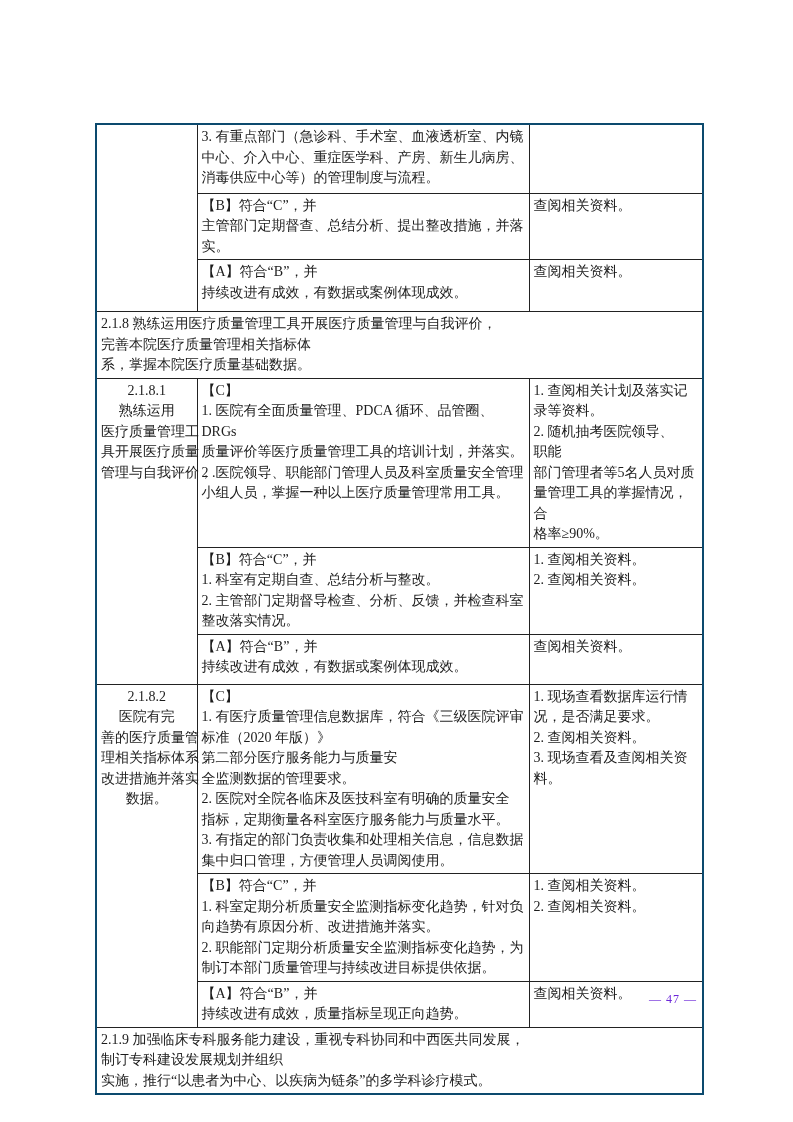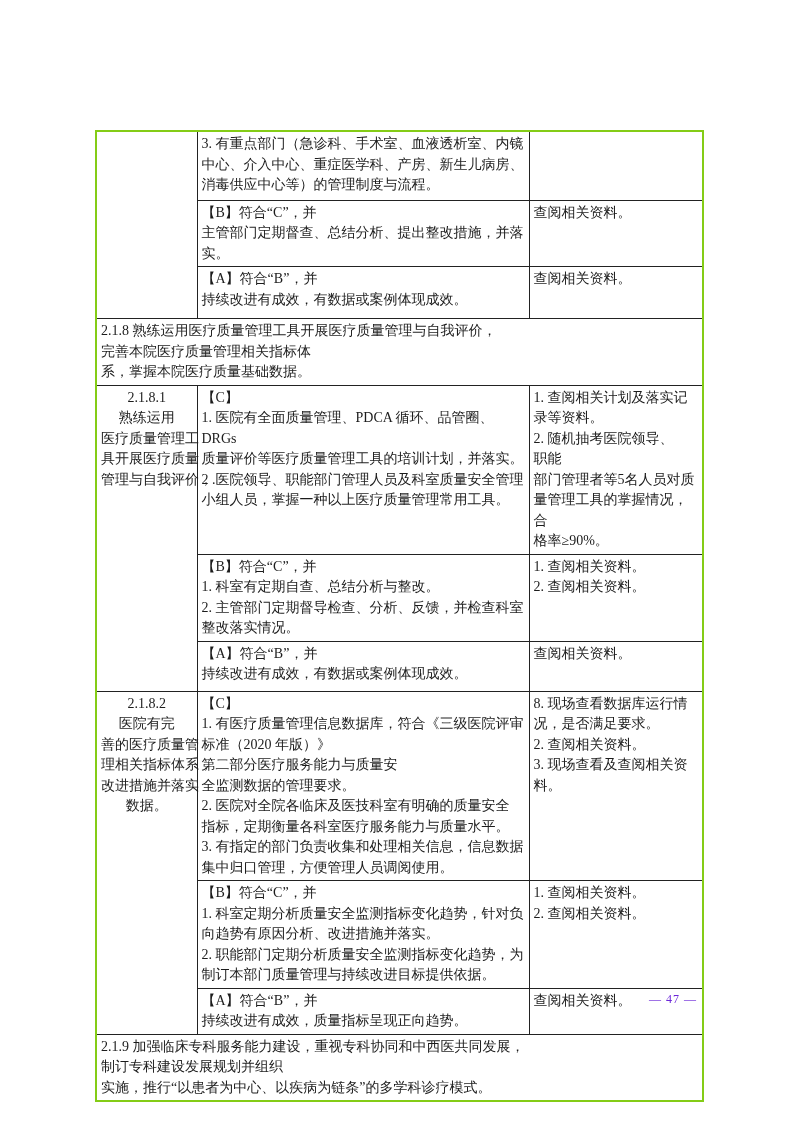--- a/index.html
+++ b/index.html
@@ -13,25 +13,25 @@
     width: 793px;
     height: 1122px;
     margin: 0 auto;
     background: #ffffff;
     color: #1c1c1c;
     overflow: hidden;
   }
   table.std {
     position: absolute;
     left: 95px;
-    top: 130px;
+    top: 123px;
     width: 607px;
     border-collapse: collapse;
     table-layout: fixed;
-    border: 2px solid #84cc16;
+    border: 2px solid #0c4a6e;
   }
   table.std td {
     border: 1px solid #222;
     vertical-align: top;
     font-size: 14px;
     line-height: 20.5px;
     padding: 2px 4px;
     white-space: pre-line;
     word-break: keep-all;
   }
@@ -135,21 +135,21 @@
 改进措施并落实
 数据。</td>
       <td>【C】
 1. 有医疗质量管理信息数据库，符合《三级医院评审
 标准（2020 年版）》第二部分医疗服务能力与质量安
 全监测数据的管理要求。
 2. 医院对全院各临床及医技科室有明确的质量安全
 指标，定期衡量各科室医疗服务能力与质量水平。
 3. 有指定的部门负责收集和处理相关信息，信息数据
 集中归口管理，方便管理人员调阅使用。</td>
-      <td class="col-method">8. 现场查看数据库运行情
+      <td class="col-method">1. 现场查看数据库运行情
 况，是否满足要求。
 2. 查阅相关资料。
 3. 现场查看及查阅相关资
 料。</td>
     </tr>
     <tr style="height:97px">
       <td>【B】符合“C”，并
 1. 科室定期分析质量安全监测指标变化趋势，针对负
 向趋势有原因分析、改进措施并落实。
 2. 职能部门定期分析质量安全监测指标变化趋势，为

